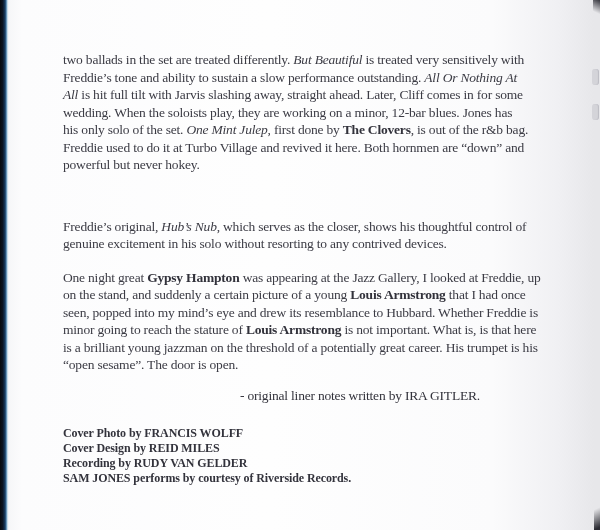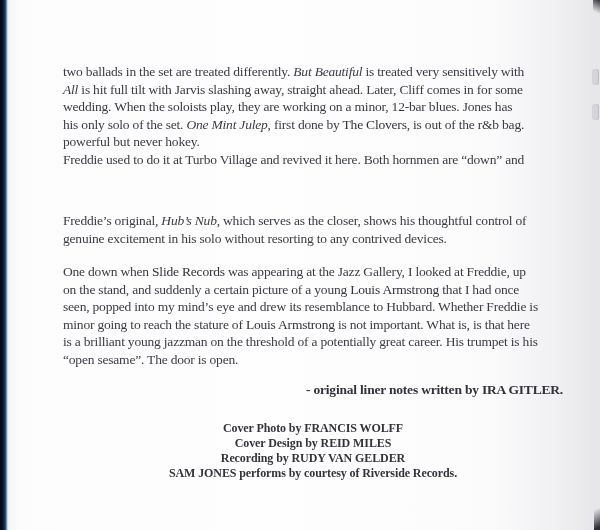--- a/index.html
+++ b/index.html
@@ -42,71 +42,71 @@
     position: absolute; right: 0; top: 0; width: 7px; height: 16px;
     background: linear-gradient(205deg, #34343c 0%, rgba(52,52,60,0) 75%);
   }
   .smudge-bottom {
     position: absolute; right: 0; bottom: 0; width: 6px; height: 26px;
     background: linear-gradient(335deg, #2c2c33 10%, rgba(44,44,51,0) 80%);
   }
 
   
   .content {
-    position: absolute; left: 63px; top: 63px; width: 500px;
+    position: absolute; left: 63px; top: 51px; width: 500px;
     color: #3b3b44;
     font-size: 13.5px;
     letter-spacing: -0.2px;
     line-height: 17.5px;
   }
   .para { margin: 0 0 13px 0; }
   .para:nth-of-type(2) { margin-bottom: 16px; margin-top: 44px; }
   .line { white-space: nowrap; height: 17.5px; }
   .it { font-style: italic; }
-  .bd { font-weight: normal; color: #32323b; }
+  .bd { font-weight: bold; color: #32323b; }
 
   .attribution {
     padding-left: 177px;
-    font-weight: bold;
+    font-weight: normal;
     color: #32323b;
     white-space: nowrap;
     height: 17.5px;
-    text-align: right;
   }
 
   .credits {
     margin-top: 22px;
     font-weight: bold;
     font-size: 12px;
     line-height: 15px;
     letter-spacing: -0.1px;
     color: #33333c;
   }
-  .credit-line { white-space: nowrap; text-align: center; }
+  .credit-line { white-space: nowrap; }
 </style>
 </head>
 <body>
 
 <div class="page">
   <div class="content">
     <div>
         <div class="para">
           <div class="line"><span>two ballads in the set are treated differently. </span><span class="it">But Beautiful</span><span> is treated very sensitively with</span></div>
+          <div class="line"><span>Freddie’s tone and ability to sustain a slow performance outstanding. </span><span class="it">All Or Nothing At</span></div>
           <div class="line"><span class="it">All</span><span> is hit full tilt with Jarvis slashing away, straight ahead. Later, Cliff comes in for some</span></div>
           <div class="line"><span>wedding. When the soloists play, they are working on a minor, 12-bar blues. Jones has</span></div>
           <div class="line"><span>his only solo of the set. </span><span class="it">One Mint Julep</span><span>, first done by </span><span class="bd">The Clovers</span><span>, is out of the r&amp;b bag.</span></div>
+          <div class="line"><span>Freddie used to do it at Turbo Village and revived it here. Both hornmen are “down” and</span></div>
           <div class="line"><span>powerful but never hokey.</span></div>
-          <div class="line"><span>Freddie used to do it at Turbo Village and revived it here. Both hornmen are “down” and</span></div>
         </div>
         <div class="para">
           <div class="line"><span>Freddie’s original, </span><span class="it">Hub’s Nub</span><span>, which serves as the closer, shows his thoughtful control of</span></div>
           <div class="line"><span>genuine excitement in his solo without resorting to any contrived devices.</span></div>
         </div>
         <div class="para">
-          <div class="line"><span>One down when </span><span class="bd">Slide Records</span><span> was appearing at the Jazz Gallery, I looked at Freddie, up</span></div>
+          <div class="line"><span>One night great </span><span class="bd">Gypsy Hampton</span><span> was appearing at the Jazz Gallery, I looked at Freddie, up</span></div>
           <div class="line"><span>on the stand, and suddenly a certain picture of a young </span><span class="bd">Louis Armstrong</span><span> that I had once</span></div>
           <div class="line"><span>seen, popped into my mind’s eye and drew its resemblance to Hubbard. Whether Freddie is</span></div>
           <div class="line"><span>minor going to reach the stature of </span><span class="bd">Louis Armstrong</span><span> is not important. What is, is that here</span></div>
           <div class="line"><span>is a brilliant young jazzman on the threshold of a potentially great career. His trumpet is his</span></div>
           <div class="line"><span>“open sesame”. The door is open.</span></div>
         </div>
       </div>
     <div class="attribution">- original liner notes written by IRA GITLER.</div>
     <div class="credits">
       <div class="credit-line">Cover Photo by FRANCIS WOLFF</div>

